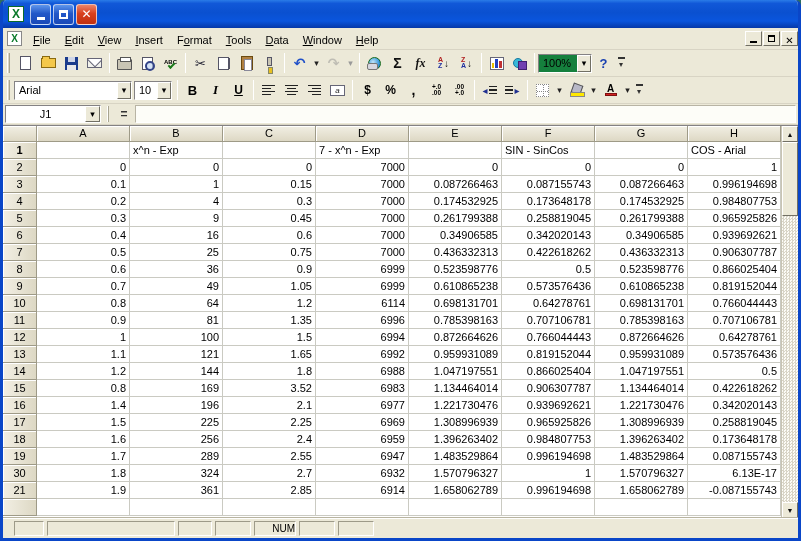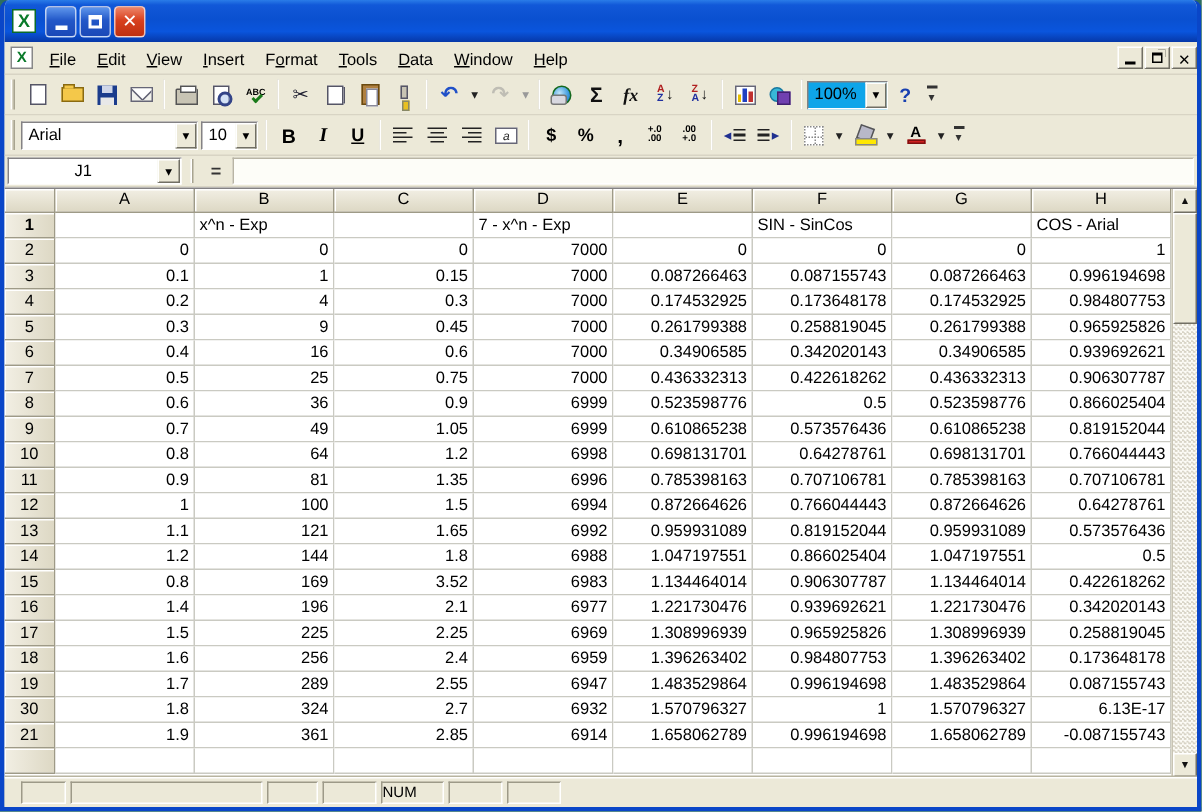--- a/index.html
+++ b/index.html
@@ -96,21 +96,21 @@
     align-items:flex-end; justify-content:center; gap:1px; padding:1px; }
   .ic-chart b { width:3px; display:block; }
   .ic-chart b:nth-child(1){ height:5px; background:#E8C000; }
   .ic-chart b:nth-child(2){ height:9px; background:#2040C0; }
   .ic-chart b:nth-child(3){ height:7px; background:#C03030; }
   .ic-draw { width:14px; height:13px; position:relative; }
   .ic-draw::before { content:""; position:absolute; left:0; top:1px; width:8px; height:8px; border-radius:50%;
     background:#38B8D8; border:1px solid #1878A0; }
   .ic-draw::after { content:""; position:absolute; right:0; bottom:0; width:7px; height:7px;
     background:#7040B0; border:1px solid #402070; }
-  .zoombox { width:54px; height:19px; background:#0ea5e9; border:1px solid; border-color:#848284 #FFF #FFF #848284;
+  .zoombox { width:54px; height:19px; background:#15803d; border:1px solid; border-color:#848284 #FFF #FFF #848284;
     display:flex; align-items:center; }
   .zoombox .val { flex:1; font-size:11px; padding-left:4px; }
   .zoombox .zdrop { width:14px; height:17px; background:#ECE9D8; border:1px solid; border-color:#FFF #716F64 #716F64 #FFF;
     display:flex; align-items:center; justify-content:center; }
   .zoombox .zdrop::before { content:"\25BE"; font-size:9px; }
   .ch-help { font-size:13px; font-weight:bold; color:#1840B0; }
   .more { width:12px; height:23px; display:flex; flex-direction:column; align-items:center; justify-content:center; }
   .more::before { content:""; width:7px; height:2px; background:#333; margin-bottom:1px; }
   .more::after { content:"\25BE"; font-size:8px; color:#333; }
 
@@ -148,21 +148,21 @@
   .ic-fill::before { content:""; position:absolute; left:2px; top:0; width:8px; height:8px; transform:rotate(20deg);
     background:#B8B8C8; border:1px solid #555; }
   .ic-fill::after { content:""; position:absolute; left:0; bottom:0; width:13px; height:3px; background:#FFE800; border:1px solid #888; }
   .ic-fontcol { display:flex; flex-direction:column; align-items:center; }
   .ic-fontcol .a { font-size:10px; font-weight:bold; line-height:9px; }
   .ic-fontcol .bar { width:12px; height:3px; background:#D02020; border:1px solid #801010; }
 
   
   .fbar { height:21px; flex:0 0 21px; display:flex; align-items:center; background:#ECE9D8; padding:1px 2px;
     border-bottom:1px solid #D8D4C4; }
-  .namebox { width:116px; height:18px; background:#FFF; border:1px solid; border-color:#848284 #FFF #FFF #848284;
+  .namebox { width:96px; height:18px; background:#FFF; border:1px solid; border-color:#848284 #FFF #FFF #848284;
     display:flex; align-items:center; }
   .namebox .val { flex:1; font-size:11px; text-align:center; }
   .namebox .ndrop { width:15px; height:16px; background:#ECE9D8; border:1px solid; border-color:#FFF #716F64 #716F64 #FFF;
     display:flex; align-items:center; justify-content:center; }
   .namebox .ndrop::before { content:"\25BE"; font-size:9px; }
   .fgrip { width:2px; height:16px; border-left:1px solid #FFF; border-right:1px solid #A8A490; margin:0 6px; }
   .eqbtn { width:18px; height:17px; font-size:12px; font-weight:bold; color:#333; display:flex;
     align-items:center; justify-content:center; }
   .ffield { flex:1; height:18px; background:#FDFDF8; border:1px solid; border-color:#B8B4A4 #FFF #FFF #B8B4A4; margin-left:2px; }
 
@@ -209,21 +209,21 @@
   .hthumb { width:452px; flex:0 0 452px; background:#ECE9D8; border:1px solid; border-color:#FFF #716F64 #716F64 #FFF; }
   .htrack { flex:1; background-color:#FCFBF6;
     background-image:conic-gradient(#D8D4C6 25%,#FCFBF6 0 50%,#D8D4C6 0 75%,#FCFBF6 0); background-size:3px 3px; }
   .splitbox { width:14px; flex:0 0 14px; background:#ECE9D8; border:1px solid; border-color:#FFF #716F64 #716F64 #FFF; }
 
   
   .statusbar { height:20px; flex:0 0 20px; display:flex; align-items:center; background:#ECE9D8;
     border-top:1px solid #FFF; box-shadow:0 -1px 0 #B8B4A0; padding:0 6px 0 8px; }
   .status-left { font-size:11px; color:#000; flex:1; }
   .spanel { height:15px; border:1px solid; border-color:#9D9A88 #FFF #FFF #9D9A88; margin-left:3px;
-    font-size:10px; text-align:left; line-height:14px; color:#000; }
+    font-size:10px; text-align:right; line-height:14px; color:#000; }
 </style>
 </head>
 <body>
 
 <div class="win">
 
   <div class="titlebar">
     <span class="app-icon">X</span>
     <span class="tb-btn">
         <i class="g-min"></i>
@@ -576,21 +576,21 @@
             <span class="cell">0.610865238</span>
             <span class="cell">0.573576436</span>
             <span class="cell">0.610865238</span>
             <span class="cell">0.819152044</span>
           </div>
           <div class="grow">
             <span class="row-h">10</span>
             <span class="cell">0.8</span>
             <span class="cell">64</span>
             <span class="cell">1.2</span>
-            <span class="cell">6998</span>
+            <span class="cell">6114</span>
             <span class="cell">0.698131701</span>
             <span class="cell">0.64278761</span>
             <span class="cell">0.698131701</span>
             <span class="cell">0.766044443</span>
           </div>
           <div class="grow">
             <span class="row-h">11</span>
             <span class="cell">0.9</span>
             <span class="cell">81</span>
             <span class="cell">1.35</span>

